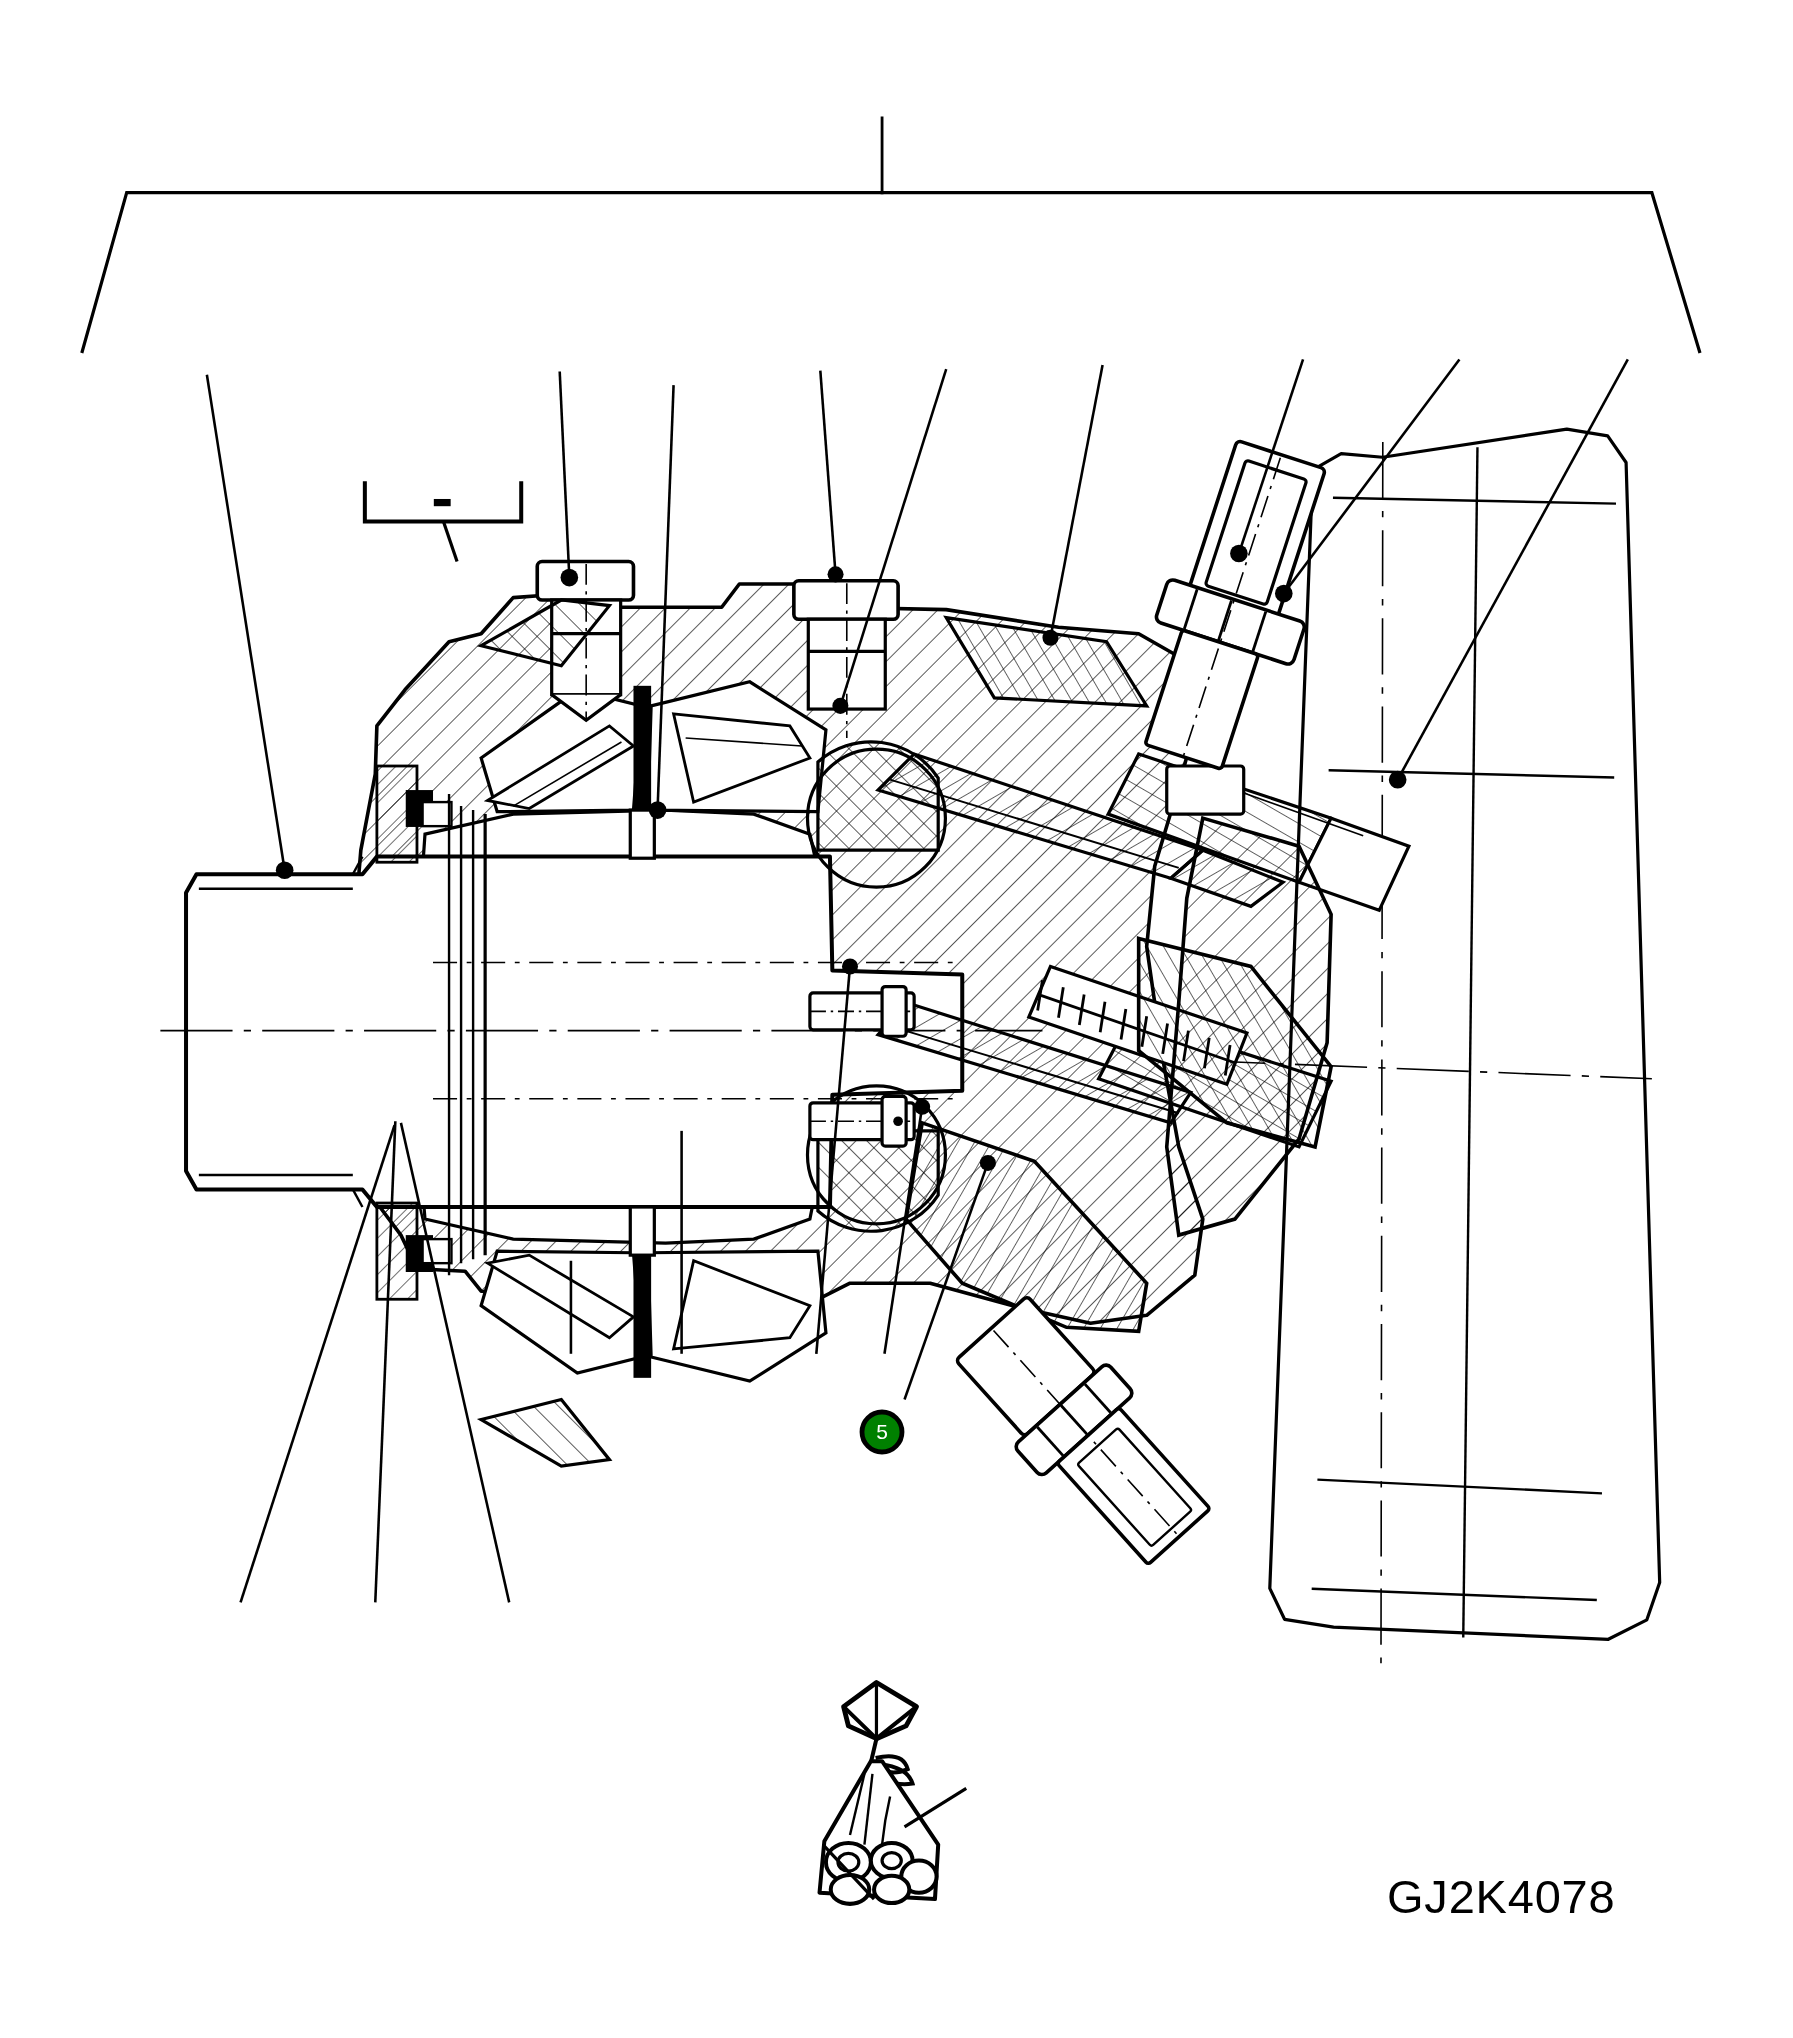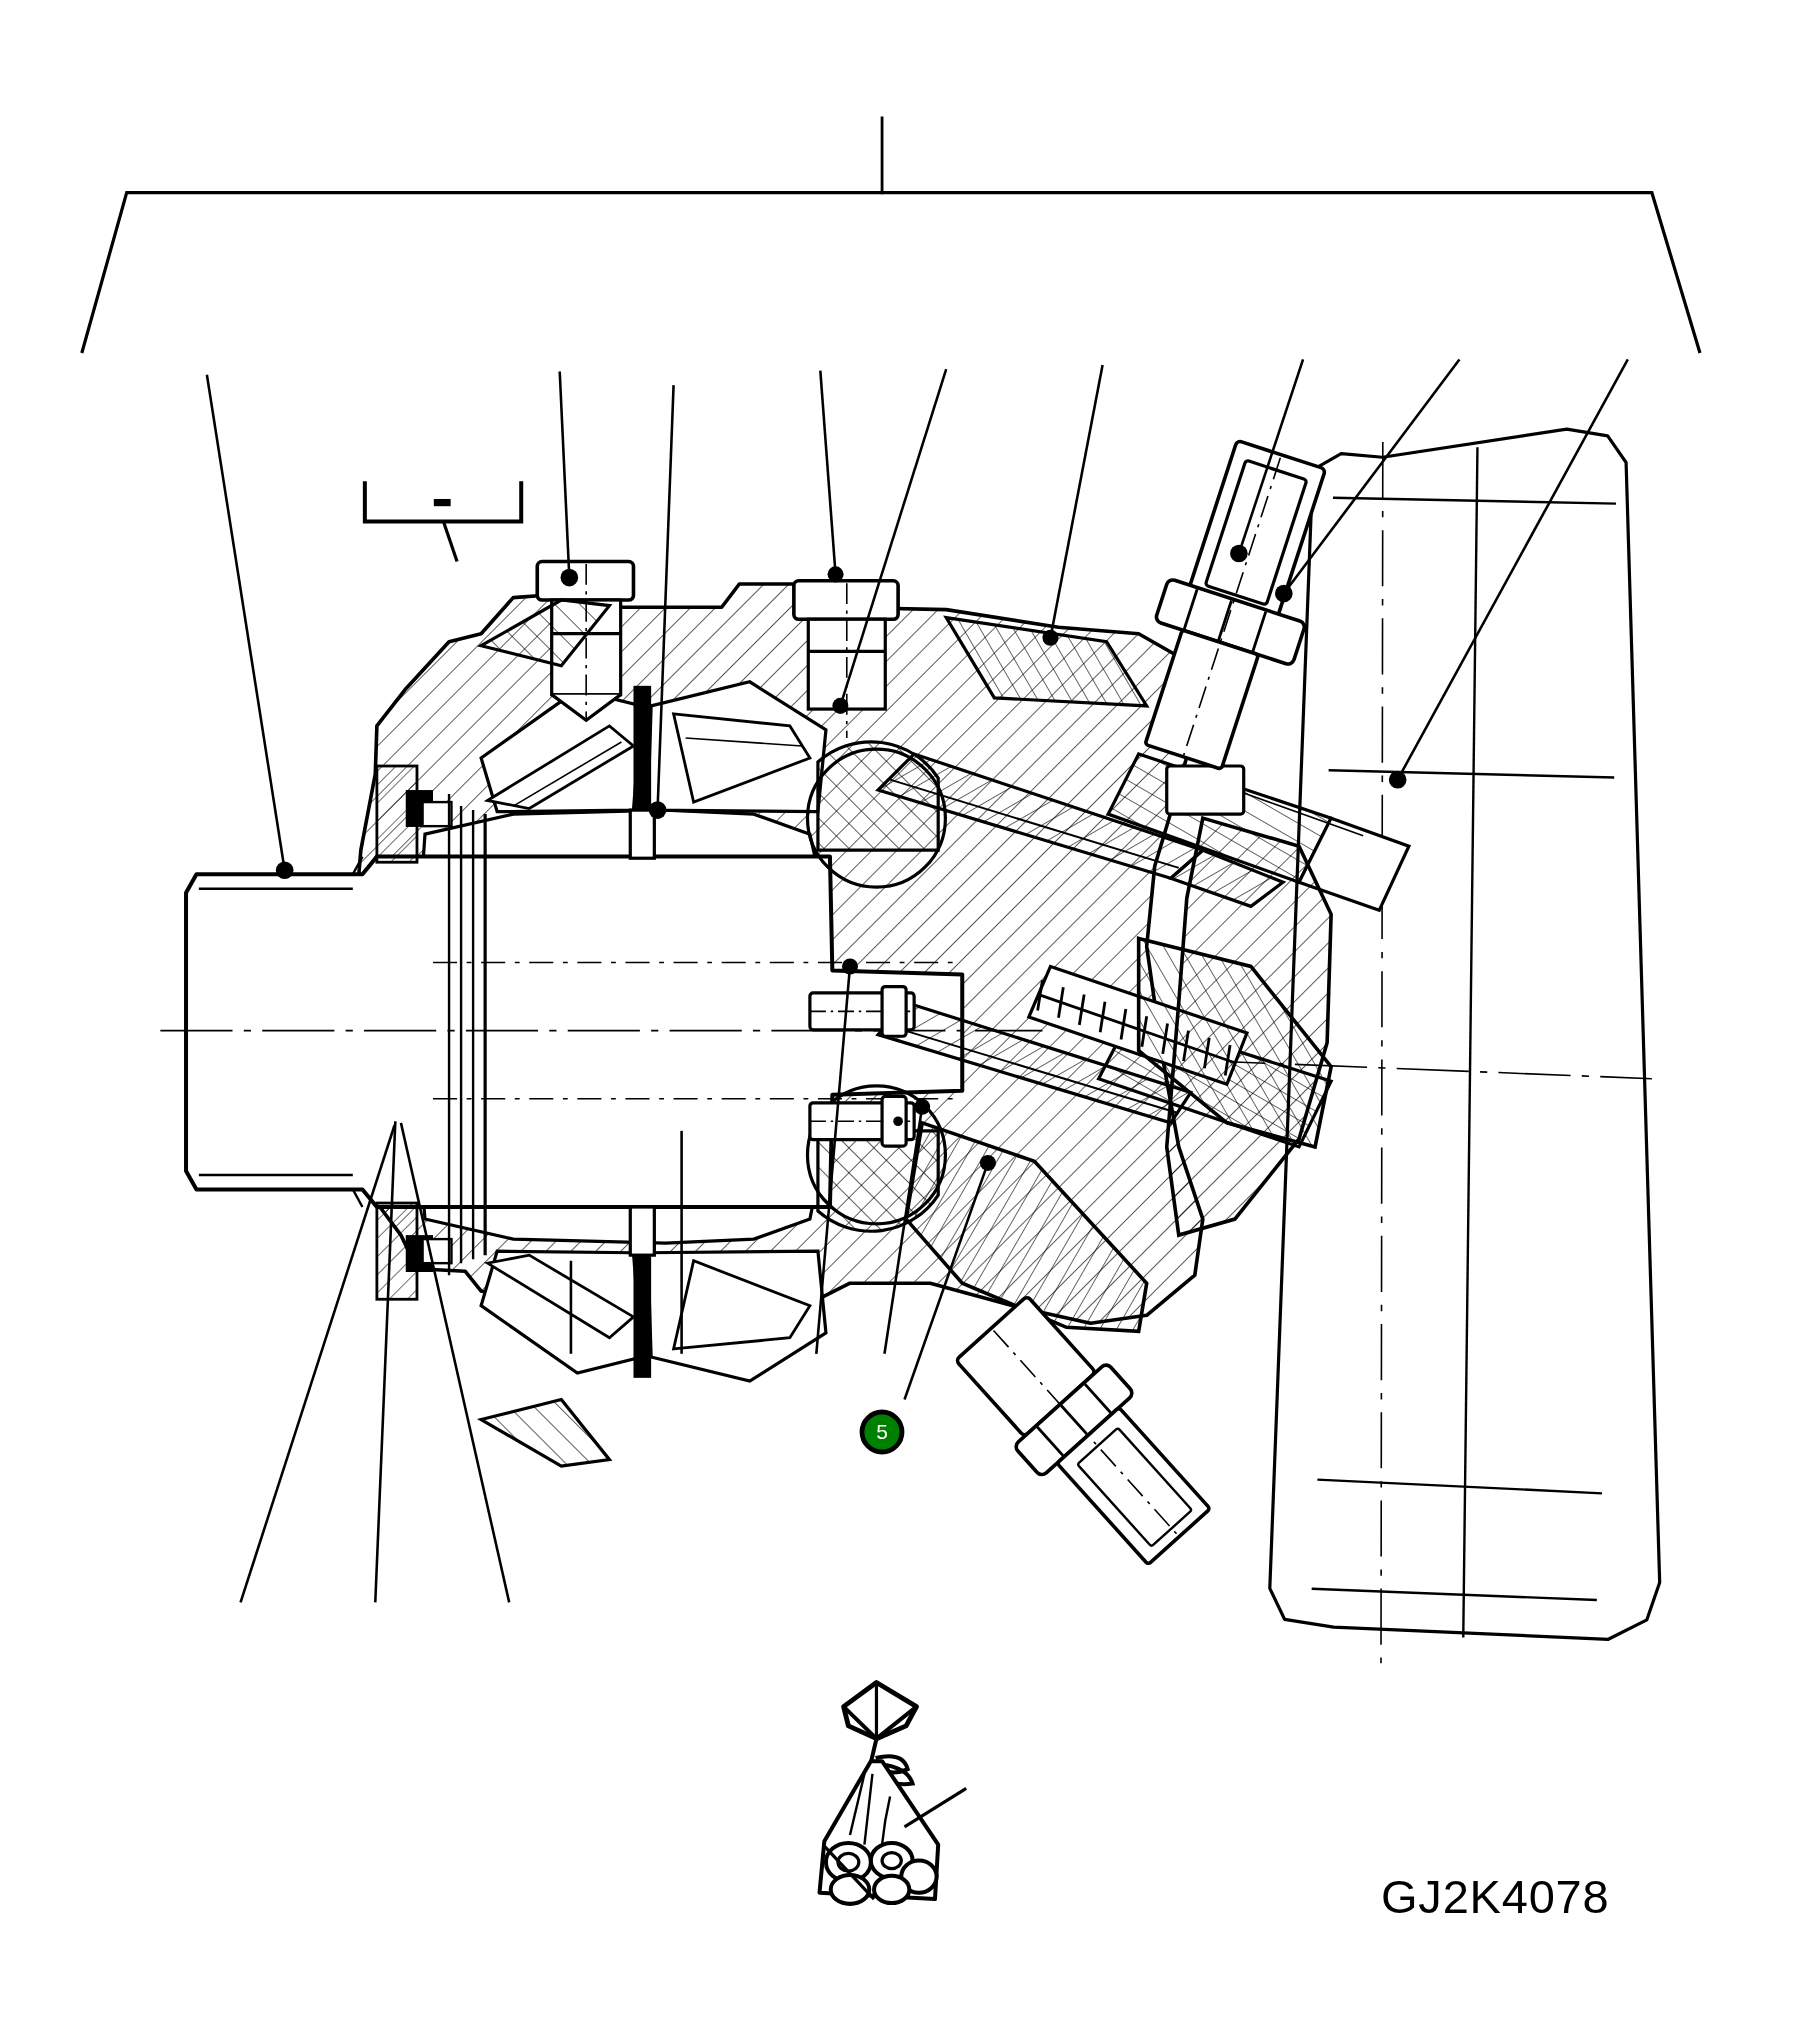--- a/index.html
+++ b/index.html
@@ -7,20 +7,21 @@
   body{width:1793px;height:2038px;font-family:"Liberation Sans",sans-serif;overflow:hidden;}
   #sheet{position:relative;width:1793px;height:2038px;background:#fff;}
   #sheet svg{position:absolute;left:0;top:0;}
   .partnum{
     position:absolute;
     font-family:"Liberation Sans",sans-serif;
     font-size:47px;
     letter-spacing:0.8px;
     color:#000;
     white-space:nowrap;
+    margin-left:6px;
   }
   .callout-label{
     position:absolute;
     font-family:"Liberation Sans",sans-serif;
     font-size:21px;
     color:#ffffff;
     font-weight:400;
     pointer-events:none;
     white-space:nowrap;
   }

